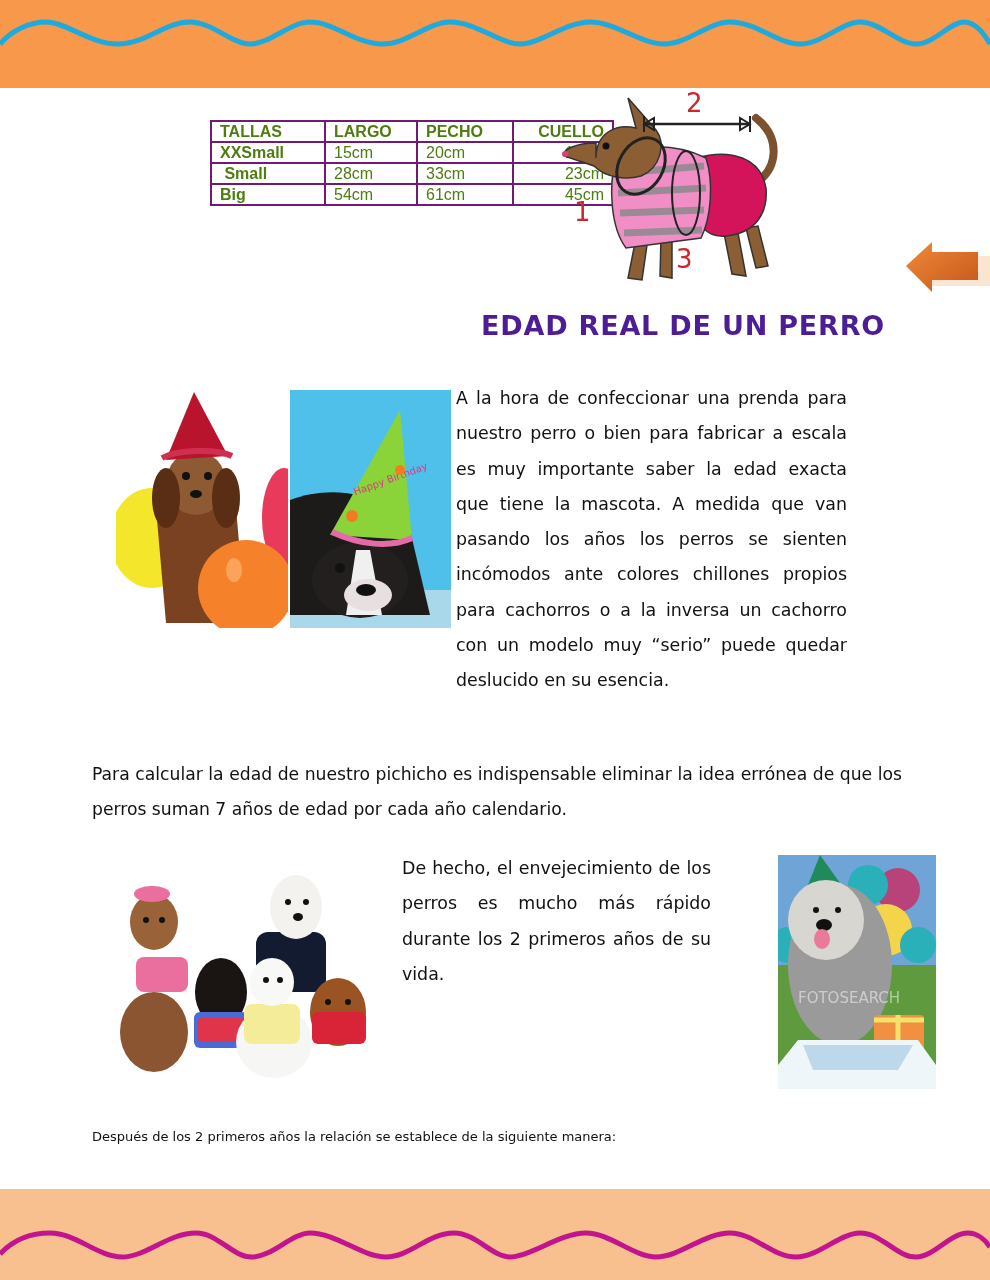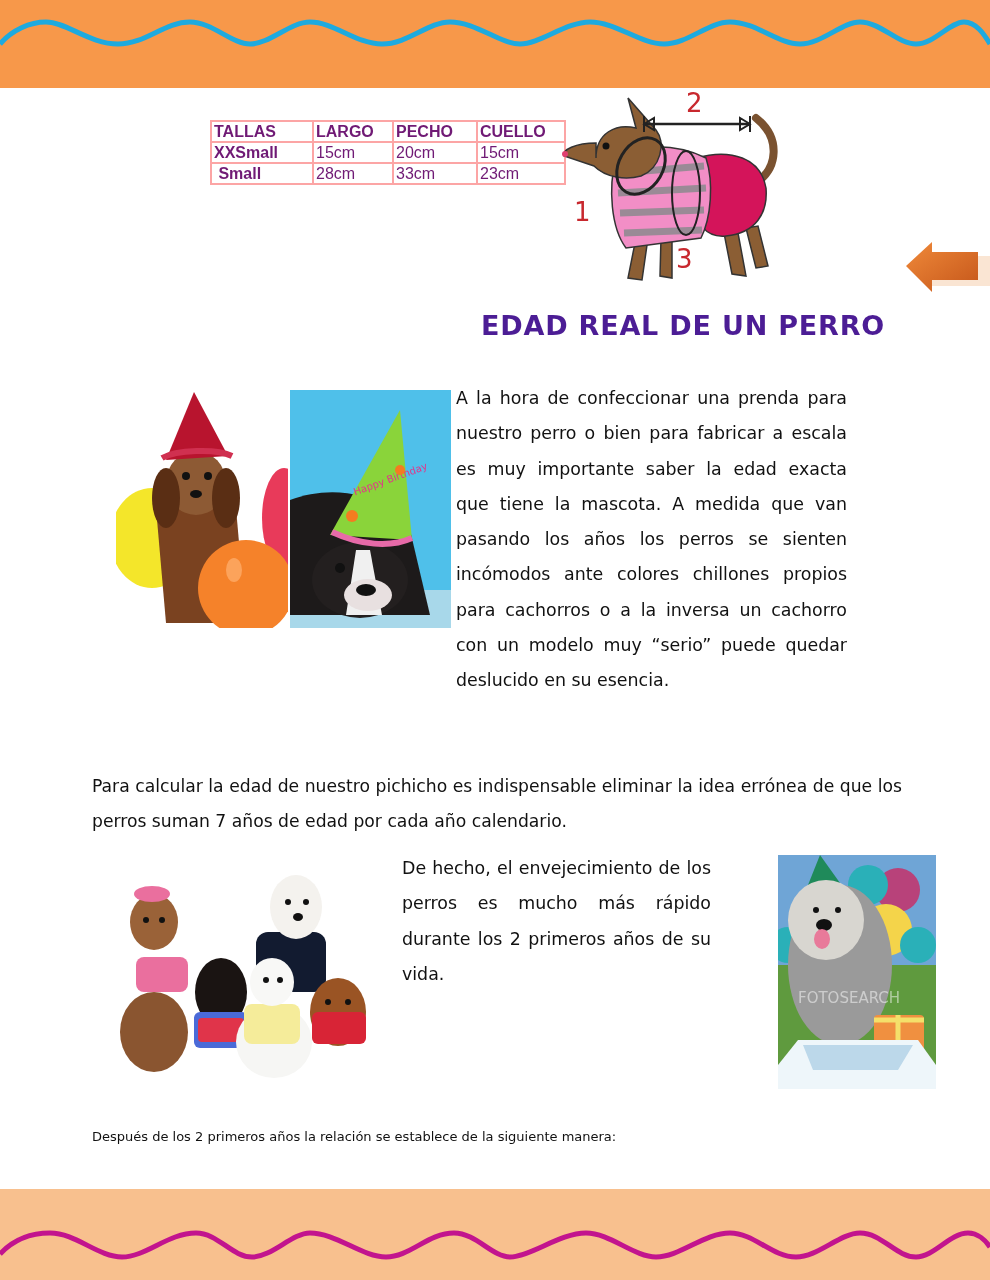--- a/index.html
+++ b/index.html
@@ -20,29 +20,29 @@
   }
 
   
   .size-table {
     position: absolute; left: 210px; top: 120px;
     border-collapse: collapse;
     font-family: "Liberation Sans", sans-serif;
     font-size: 16px;
   }
   .size-table td {
-    border: 2px solid #fca5a5;
-    padding: 0 2px;
+    border: 2px solid #701a75;
+    padding: 0 8px;
     height: 19px; line-height: 19px;
-    color: #701a75;
+    color: #4d7c0f;
   }
   .size-table td.c0 { width: 96px; font-weight: bold; }
   .size-table td.c1 { width: 74px; }
   .size-table td.c2 { width: 78px; }
-  .size-table td.c3 { width: 82px; }
+  .size-table td.c3 { width: 82px; text-align: right; }
   .size-table tr.head td { font-weight: bold; }
 
   .dog-diagram { position: absolute; left: 556px; top: 88px; width: 240px; height: 200px; }
 
   
   .page-marker { position: absolute; left: 906px; top: 242px; width: 84px; height: 52px; }
   .page-number {
     position: absolute; left: 932px; top: 252px; width: 36px; height: 26px;
     color: #ffffff; font-size: 11px; line-height: 26px; text-align: center;
     font-family: "DejaVu Sans", sans-serif;
@@ -57,21 +57,21 @@
 
   .photo { position: absolute; overflow: hidden; }
   .photo svg { display: block; }
 
   .para {
     position: absolute; font-size: 17.4px; line-height: 35.3px;
     text-align: justify; text-align-last: left;
     color: #111;
   }
   .para-1 { left: 456px; top: 381px; width: 391px; }
-  .para-2 { left: 92px; top: 757px; width: 810px; font-size: 17.2px; line-height: 35px; margin-top: 12px; }
+  .para-2 { left: 92px; top: 757px; width: 810px; font-size: 17.2px; line-height: 35px; }
   .para-3 { left: 402px; top: 851px; width: 309px; }
   .para-4 { left: 92px; top: 1119px; width: 810px; font-size: 13px; line-height: 35px; }
 </style>
 </head>
 <body>
 
 <div class="header-band">
   <svg width="990" height="88" viewBox="0 0 990 88" style="top:0">
     <path d="M0,44 C12,30 30,22 46,22 C66,22 90,44 118,44 C146,44 164,22 190,22 C212,22 232,44 250,44 C270,44 290,22 310,22 C334,22 356,44 382,44 C408,44 428,22 450,22 C476,22 500,44 520,44 C540,44 566,22 590,22 C616,22 640,44 664,44 C688,44 708,22 730,22 C756,22 778,44 800,44 C822,44 842,22 860,22 C880,22 898,44 916,44 C934,44 950,22 964,22 C976,22 984,34 990,44" fill="none" stroke="#1eaadf" stroke-width="5"></path>
   </svg>
@@ -89,20 +89,26 @@
     <td class="c0">XXSmall</td>
     <td class="c1">15cm</td>
     <td class="c2">20cm</td>
     <td class="c3">15cm</td>
   </tr>
   <tr>
     <td class="c0" style="white-space:pre"> Small</td>
     <td class="c1">28cm</td>
     <td class="c2">33cm</td>
     <td class="c3">23cm</td>
+  </tr>
+  <tr>
+    <td class="c0">Big</td>
+    <td class="c1">54cm</td>
+    <td class="c2">61cm</td>
+    <td class="c3">45cm</td>
   </tr>
 </tbody>
   </table>
 
 <div class="dog-diagram">
   <svg width="240" height="200" viewBox="0 0 240 200">
 
     <path d="M200,30 C225,50 222,80 200,95" fill="none" stroke="#7a5230" stroke-width="8" stroke-linecap="round"></path>
 
     <path d="M80,150 L72,190 L86,192 L92,150 Z" fill="#8b5e34" stroke="#333" stroke-width="1.5"></path>

